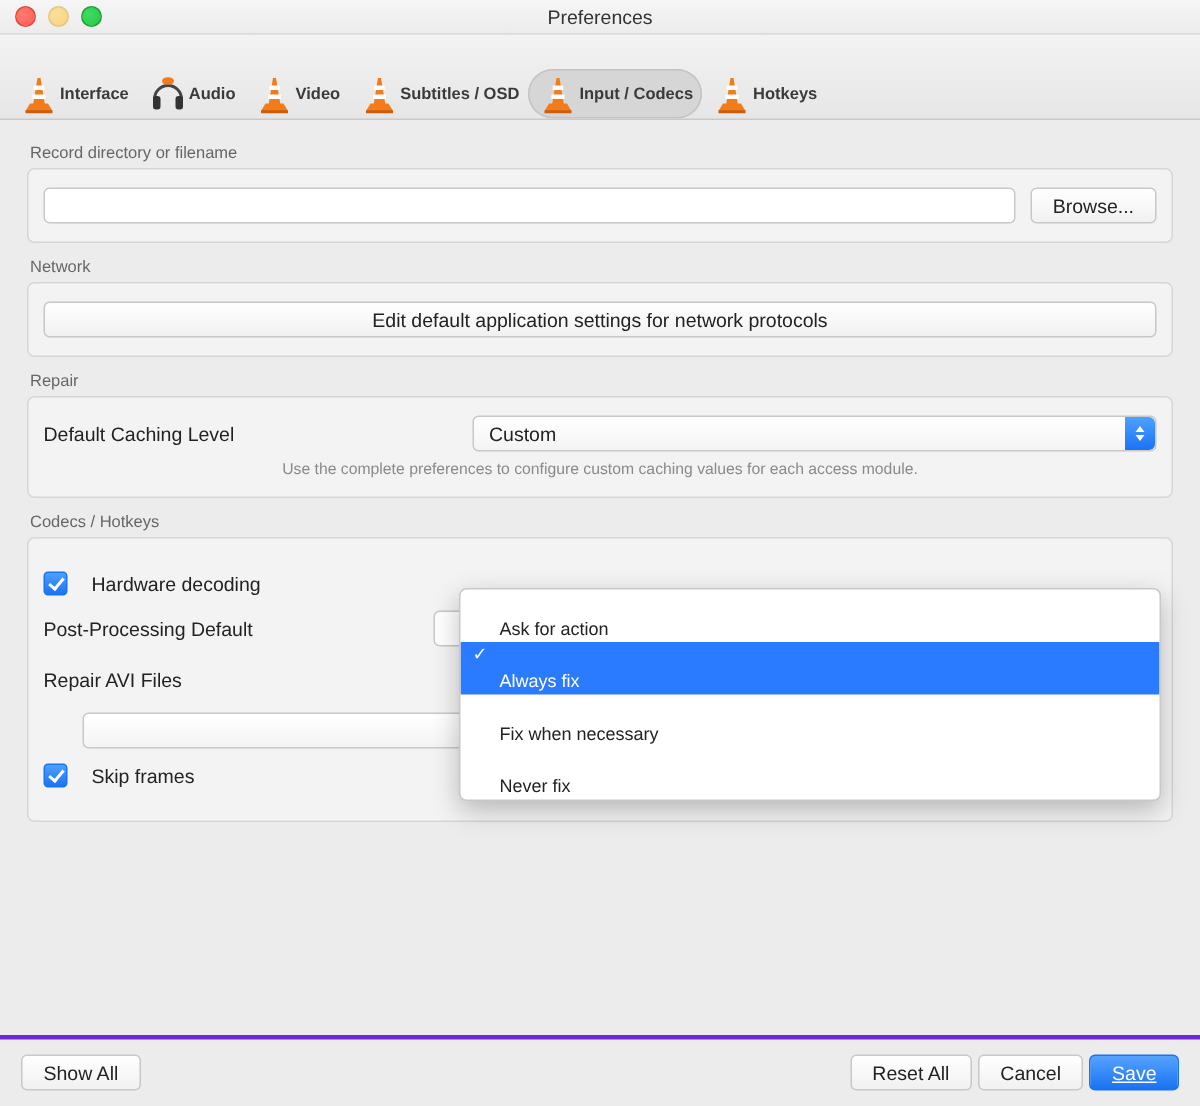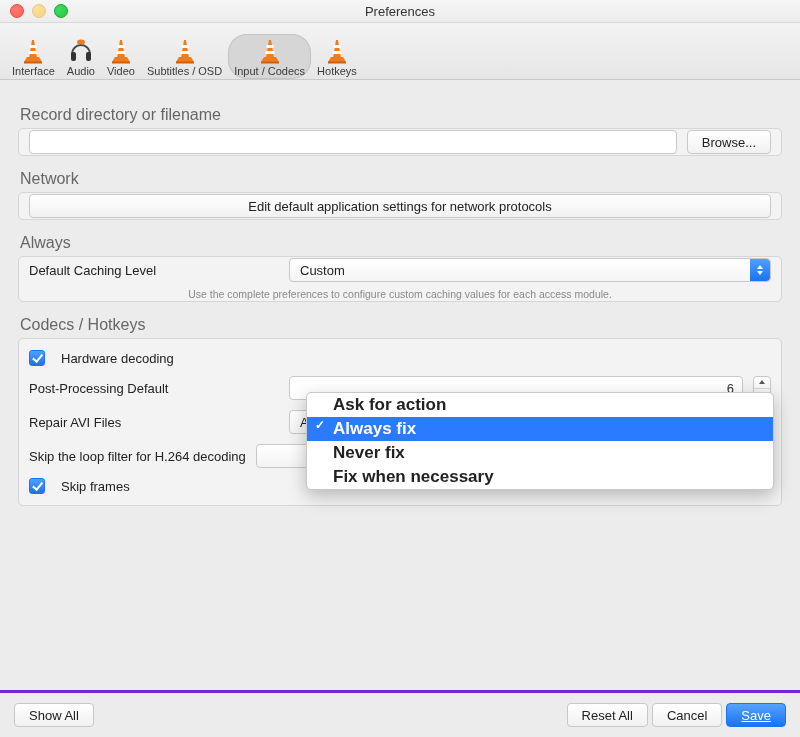--- a/index.html
+++ b/index.html
@@ -5,49 +5,49 @@
   html,body{margin:0;padding:0;font-family:-apple-system,"Helvetica Neue",Helvetica,Arial,sans-serif;font-size:13px;color:#222;background:#ececec;}
   .window{width:800px;height:737px;background:#ececec;position:relative;display:flex;flex-direction:column;}
   .titlebar{height:22px;display:flex;align-items:center;position:relative;border-bottom:1px solid #d8d8d8;background:linear-gradient(#f6f6f6,#ececec);}
   .traffic{display:flex;gap:8px;padding-left:10px;}
   .dot{width:12px;height:12px;border-radius:50%;}
   .dot.red{background:radial-gradient(circle at 35% 35%,#ff7a70,#ff5f57);border:0.5px solid #e24a3b;}
   .dot.yellow{background:radial-gradient(circle at 35% 35%,#ffd24e,#febc2e);border:0.5px solid #d9a223;opacity:.55;}
   .dot.green{background:radial-gradient(circle at 35% 35%,#3ddc65,#28c840);border:0.5px solid #18a52f;}
   .title{position:absolute;left:0;right:0;text-align:center;font-size:13px;color:#333;}
   .toolbar{height:56px;background:linear-gradient(#f3f3f3,#e6e6e6);border-bottom:1px solid #c9c9c9;display:flex;align-items:flex-end;padding:0 6px;}
-  .tab{display:flex;flex-direction:column;align-items:center;justify-content:flex-end;padding:3px 6px 2px 6px;font-size:11px;color:#3a3a3a;border-radius:4px;cursor:default;}
+  .tab{display:flex;flex-direction:row;align-items:center;justify-content:flex-end;padding:3px 6px 2px 6px;font-size:11px;color:#3a3a3a;border-radius:4px;cursor:default;font-weight:bold;}
   .tab.active{background:#d6d6d6;box-shadow:inset 0 0 0 1px #c3c3c3;border-radius:19px;}
   .toolbar svg{display:block;}
   .cone{width:28px;height:28px;display:flex;align-items:center;justify-content:center;}
   .body{flex:1;padding:12px 18px 0 18px;overflow:hidden;}
-  .group-label{font-size:16px;color:#666;margin:14px 2px 4px 2px;}
-  .panel{border:1px solid #d6d6d6;background:#f3f3f3;border-radius:5px;padding:1px 10px;margin-bottom:10px;}
+  .group-label{font-size:11px;color:#666;margin:4px 2px 4px 2px;}
+  .panel{border:1px solid #d6d6d6;background:#f3f3f3;border-radius:5px;padding:12px 10px;margin-bottom:10px;}
   .row{display:flex;align-items:center;gap:10px;}
   .text-input{flex:1;height:22px;border:1px solid #c8c8c8;border-radius:4px;background:#fff;}
   .mac-btn{height:22px;padding:0 14px;border:1px solid #c8c8c8;border-radius:4px;background:linear-gradient(#ffffff,#f1f1f1);font-size:13px;color:#222;display:inline-flex;align-items:center;justify-content:center;}
   .wide-btn{flex:1;justify-content:center;}
-  .select{flex:1;min-width:0;height:22px;border:1px solid #c8c8c8;border-radius:4px;background:linear-gradient(#fff,#f4f4f4);display:flex;align-items:center;padding:0 6px 0 10px;position:relative;}
+  .select{flex:1;min-width:0;height:22px;border:1px solid #c8c8c8;border-radius:4px;background:linear-gradient(#fff,#f4f4f4);display:flex;align-items:center;padding:0 6px 0 10px;position:relative;margin-left:26px;}
   .select .endcap{position:absolute;right:0;top:0;bottom:0;width:20px;background:linear-gradient(#4ea1ff,#1a73f3);border-top-right-radius:4px;border-bottom-right-radius:4px;display:flex;flex-direction:column;align-items:center;justify-content:center;gap:0px;}
   .select .endcap::before{content:"";border-left:3px solid transparent;border-right:3px solid transparent;border-bottom:4px solid #fff;margin-bottom:2px;}
   .select .endcap::after{content:"";border-left:3px solid transparent;border-right:3px solid transparent;border-top:4px solid #fff;}
   .helper{font-size:10.5px;color:#8a8a8a;text-align:center;margin-top:6px;}
   .field-label{width:250px;font-size:13px;color:#222;}
   .checkbox{width:14px;height:14px;border:1px solid #b7b7b7;border-radius:3px;background:linear-gradient(#fff,#f0f0f0);display:inline-flex;align-items:center;justify-content:center;margin-right:6px;}
   .checkbox.checked{background:linear-gradient(#4ea1ff,#1a73f3);border-color:#1a73f3;}
   .checkbox.checked::after{content:"";width:4px;height:8px;border:solid #fff;border-width:0 2px 2px 0;transform:rotate(40deg) translateY(-1px);}
   .stepper{width:16px;height:22px;border:1px solid #c8c8c8;border-radius:4px;background:linear-gradient(#fff,#f0f0f0);display:flex;flex-direction:column;}
   .stepper div{flex:1;display:flex;align-items:center;justify-content:center;}
   .stepper div:first-child{border-bottom:1px solid #d6d6d6;}
   .stepper div::before{content:"";border-left:3px solid transparent;border-right:3px solid transparent;}
   .stepper div:first-child::before{border-bottom:4px solid #555;}
   .stepper div:last-child::before{border-top:4px solid #555;}
   .numbox{flex:1;height:22px;border:1px solid #c8c8c8;border-radius:4px;background:#fff;display:flex;align-items:center;justify-content:flex-end;padding:0 8px;color:#333;}
   .dropdown{position:absolute;left:306px;top:392px;width:466px;background:#fff;border:1px solid #c8c8c8;border-radius:5px;box-shadow:0 6px 18px rgba(0,0,0,.25);overflow:hidden;z-index:10;}
-  .dropdown .item{padding:2px 10px 2px 26px;font-size:17px;position:relative;font-weight:bold;}
+  .dropdown .item{padding:19px 10px 2px 26px;font-size:12px;position:relative;}
   .dropdown .item.selected{background:#2a7bff;color:#fff;}
   .dropdown .item.selected::before{content:"✓";position:absolute;left:8px;top:1px;font-size:12px;color:#fff;}
   .bottombar{height:44px;border-top:3px solid #6d28d9;background:#ececec;display:flex;align-items:center;padding:0 14px;gap:4px;}
   .spacer{flex:1;}
   .primary{background:linear-gradient(#56a2ff,#1a73f3);border-color:#1a73f3;color:#fff;font-weight:500;text-decoration:underline;}
   .codecs .row{margin:10px 0;}
 </style>
 </head>
 <body>
 <div class="window">
@@ -146,21 +146,21 @@
     </div>
   </div>
 
   <div class="group-label">Network</div>
   <div class="panel">
     <div class="row">
       <div class="mac-btn wide-btn">Edit default application settings for network protocols</div>
     </div>
   </div>
 
-  <div class="group-label">Always</div>
+  <div class="group-label">Repair</div>
   <div class="panel">
     <div class="row">
       <div class="field-label">Default Caching Level</div>
       <div class="select">
         <span>Custom</span>
         <span class="endcap"></span>
       </div>
     </div>
     <div class="helper">Use the complete preferences to configure custom caching values for each access module.</div>
   </div>
@@ -180,39 +180,38 @@
           </div>
     </div>
     <div class="row">
       <div class="field-label">Repair AVI Files</div>
       <div class="select">
         <span>Always fix</span>
         <span class="endcap"></span>
       </div>
     </div>
     <div class="row">
-      <div class="field-label" style="width:auto;">Skip the loop filter for H.264 decoding</div>
       <div class="select">
         <span></span>
         <span class="endcap"></span>
       </div>
     </div>
     <div class="row">
       <span class="checkbox checked"></span>
       <span>Skip frames</span>
     </div>
   </div>
 
 </div>
 
 <div class="dropdown">
   <div class="item">Ask for action</div>
   <div class="item selected">Always fix</div>
+  <div class="item">Fix when necessary</div>
   <div class="item">Never fix</div>
-  <div class="item">Fix when necessary</div>
 </div>
 
 <div class="bottombar">
   <div class="mac-btn">Show All</div>
   <div class="spacer"></div>
   <div class="mac-btn">Reset All</div>
   <div class="mac-btn">Cancel</div>
   <div class="mac-btn primary">Save</div>
 </div>
 

